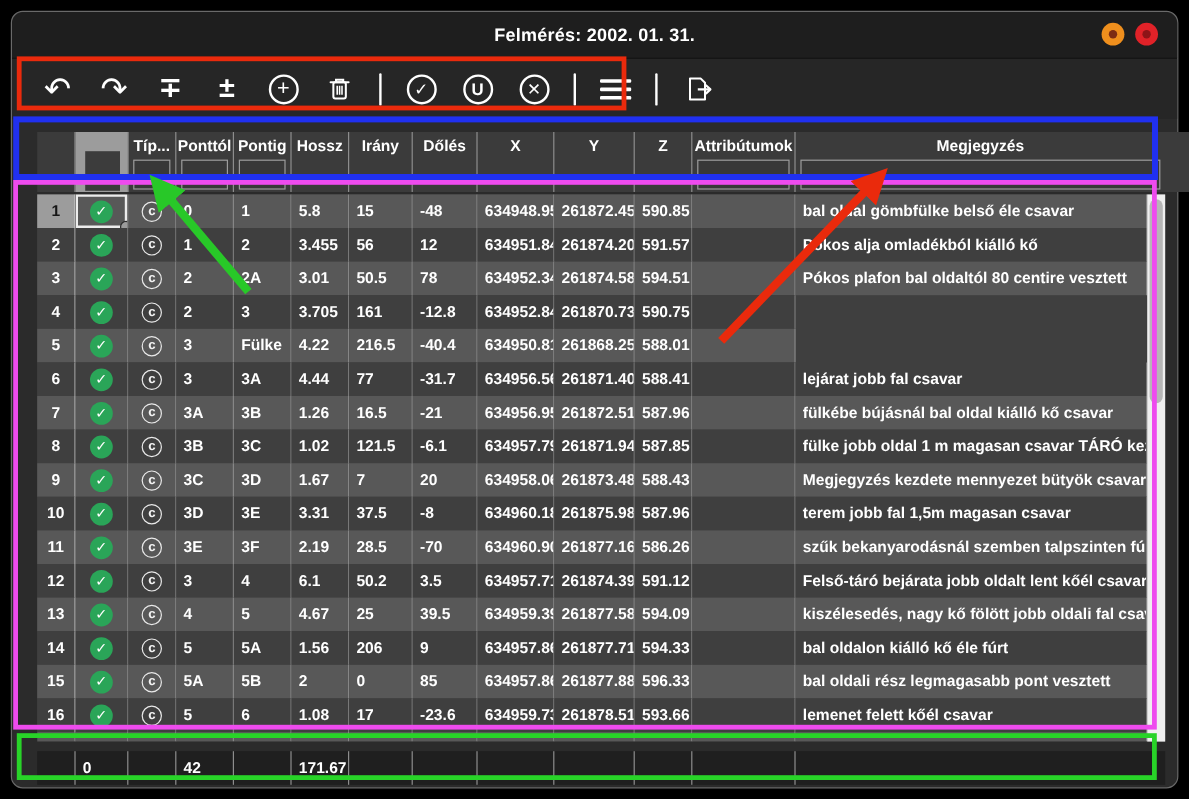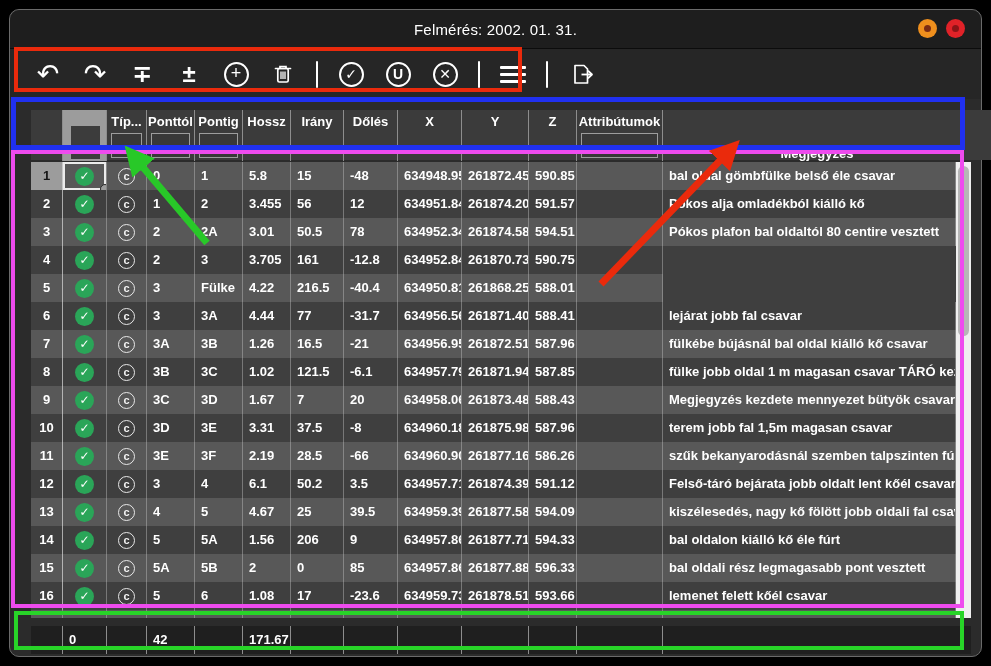--- a/index.html
+++ b/index.html
@@ -12,21 +12,21 @@
   .window{
     position:absolute;left:9px;top:9px;width:971px;height:646px;
     background:#2b2b2b;border:1px solid #6a6a6a;border-radius:10px;
     box-shadow:0 0 0 1px #000;
   }
   .titlebar{
     position:relative;height:38px;background:#1e1e1e;
     border-radius:10px 10px 0 0;border-bottom:1px solid #0c0c0c;
     display:flex;align-items:center;justify-content:center;
   }
-  .title{color:#fff;font-size:15px;font-weight:400;letter-spacing:.2px;}
+  .title{color:#fff;font-size:15px;font-weight:700;letter-spacing:.2px;}
   .tb-buttons{position:absolute;right:16px;top:9px;display:flex;gap:9px;}
   .tb-btn{width:19px;height:19px;border-radius:50%;display:flex;align-items:center;justify-content:center;cursor:pointer;}
   .tb-btn .dot{width:7px;height:7px;border-radius:50%;}
   .tb-btn.orange{background:#ef8f1d;} .tb-btn.orange .dot{background:#7c2c13;}
   .tb-btn.red{background:#e02228;} .tb-btn.red .dot{background:#8d1417;}
   
   .toolbar{
     height:50px;display:flex;align-items:center;gap:19px;
     padding-left:24px;background:#262626;color:#fff;
   }
@@ -42,21 +42,21 @@
   .menu-icon i{display:block;width:26px;height:3px;background:#fff;border-radius:1px;}
   
   .grid-row{display:grid;grid-template-columns:32px 44px 40px 48px 48px 48px 53px 54px 64px 67px 48px 86px 293px;}
   .grid-head{display:grid;grid-template-columns:32px 44px 40px 48px 48px 48px 53px 54px 64px 67px 48px 86px 308px;}
   .thead{
     position:absolute;left:21px;top:100px;width:980px;height:50px;
     background:#3b3b3b;box-sizing:border-box;border-right:1px solid #d8d8d8;
   }
   .hcell{position:relative;border-right:1px solid #8d8d8d;color:#fff;font-size:13px;
     font-weight:700;text-align:center;padding-top:4px;box-sizing:border-box;}
-  .hcell:last-child{border-right:none;margin-top:32px;}
+  .hcell:last-child{border-right:none;}
   .filter-box{position:absolute;left:4px;right:4px;top:23px;height:23px;
     background:#383838;border:1px solid #9d9d9d;cursor:text;}
   .check-hdr{background:#9c9c9c;}
   .check-hdr .dark-box{position:absolute;left:8px;top:16px;width:29px;height:33px;background:#3c3c3c;}
   .tbody{position:absolute;left:21px;top:152px;width:940px;height:456px;background:#3f3f3f;}
   .rows{position:absolute;left:0;top:0;width:925px;}
   .row{height:28px;}
   .row.odd .cell{background:#585858;}
   .row.even .cell{background:#3f3f3f;}
   .cell{
@@ -384,21 +384,21 @@
           <div class="cell check">
             <span class="check-icon">✓</span>
           </div>
           <div class="cell type">
             <span class="type-icon">c</span>
           </div>
           <div class="cell">3E</div>
           <div class="cell">3F</div>
           <div class="cell">2.19</div>
           <div class="cell">28.5</div>
-          <div class="cell">-66</div>
+          <div class="cell">-70</div>
           <div class="cell">634960.90</div>
           <div class="cell">261877.16</div>
           <div class="cell">586.26</div>
           <div class="cell"></div>
           <div class="cell">szűk bekanyarodásnál szemben talpszinten fúrt</div>
         </div>
         <div class="row grid-row even">
           <div class="cell num">12</div>
           <div class="cell check">
             <span class="check-icon">✓</span>

